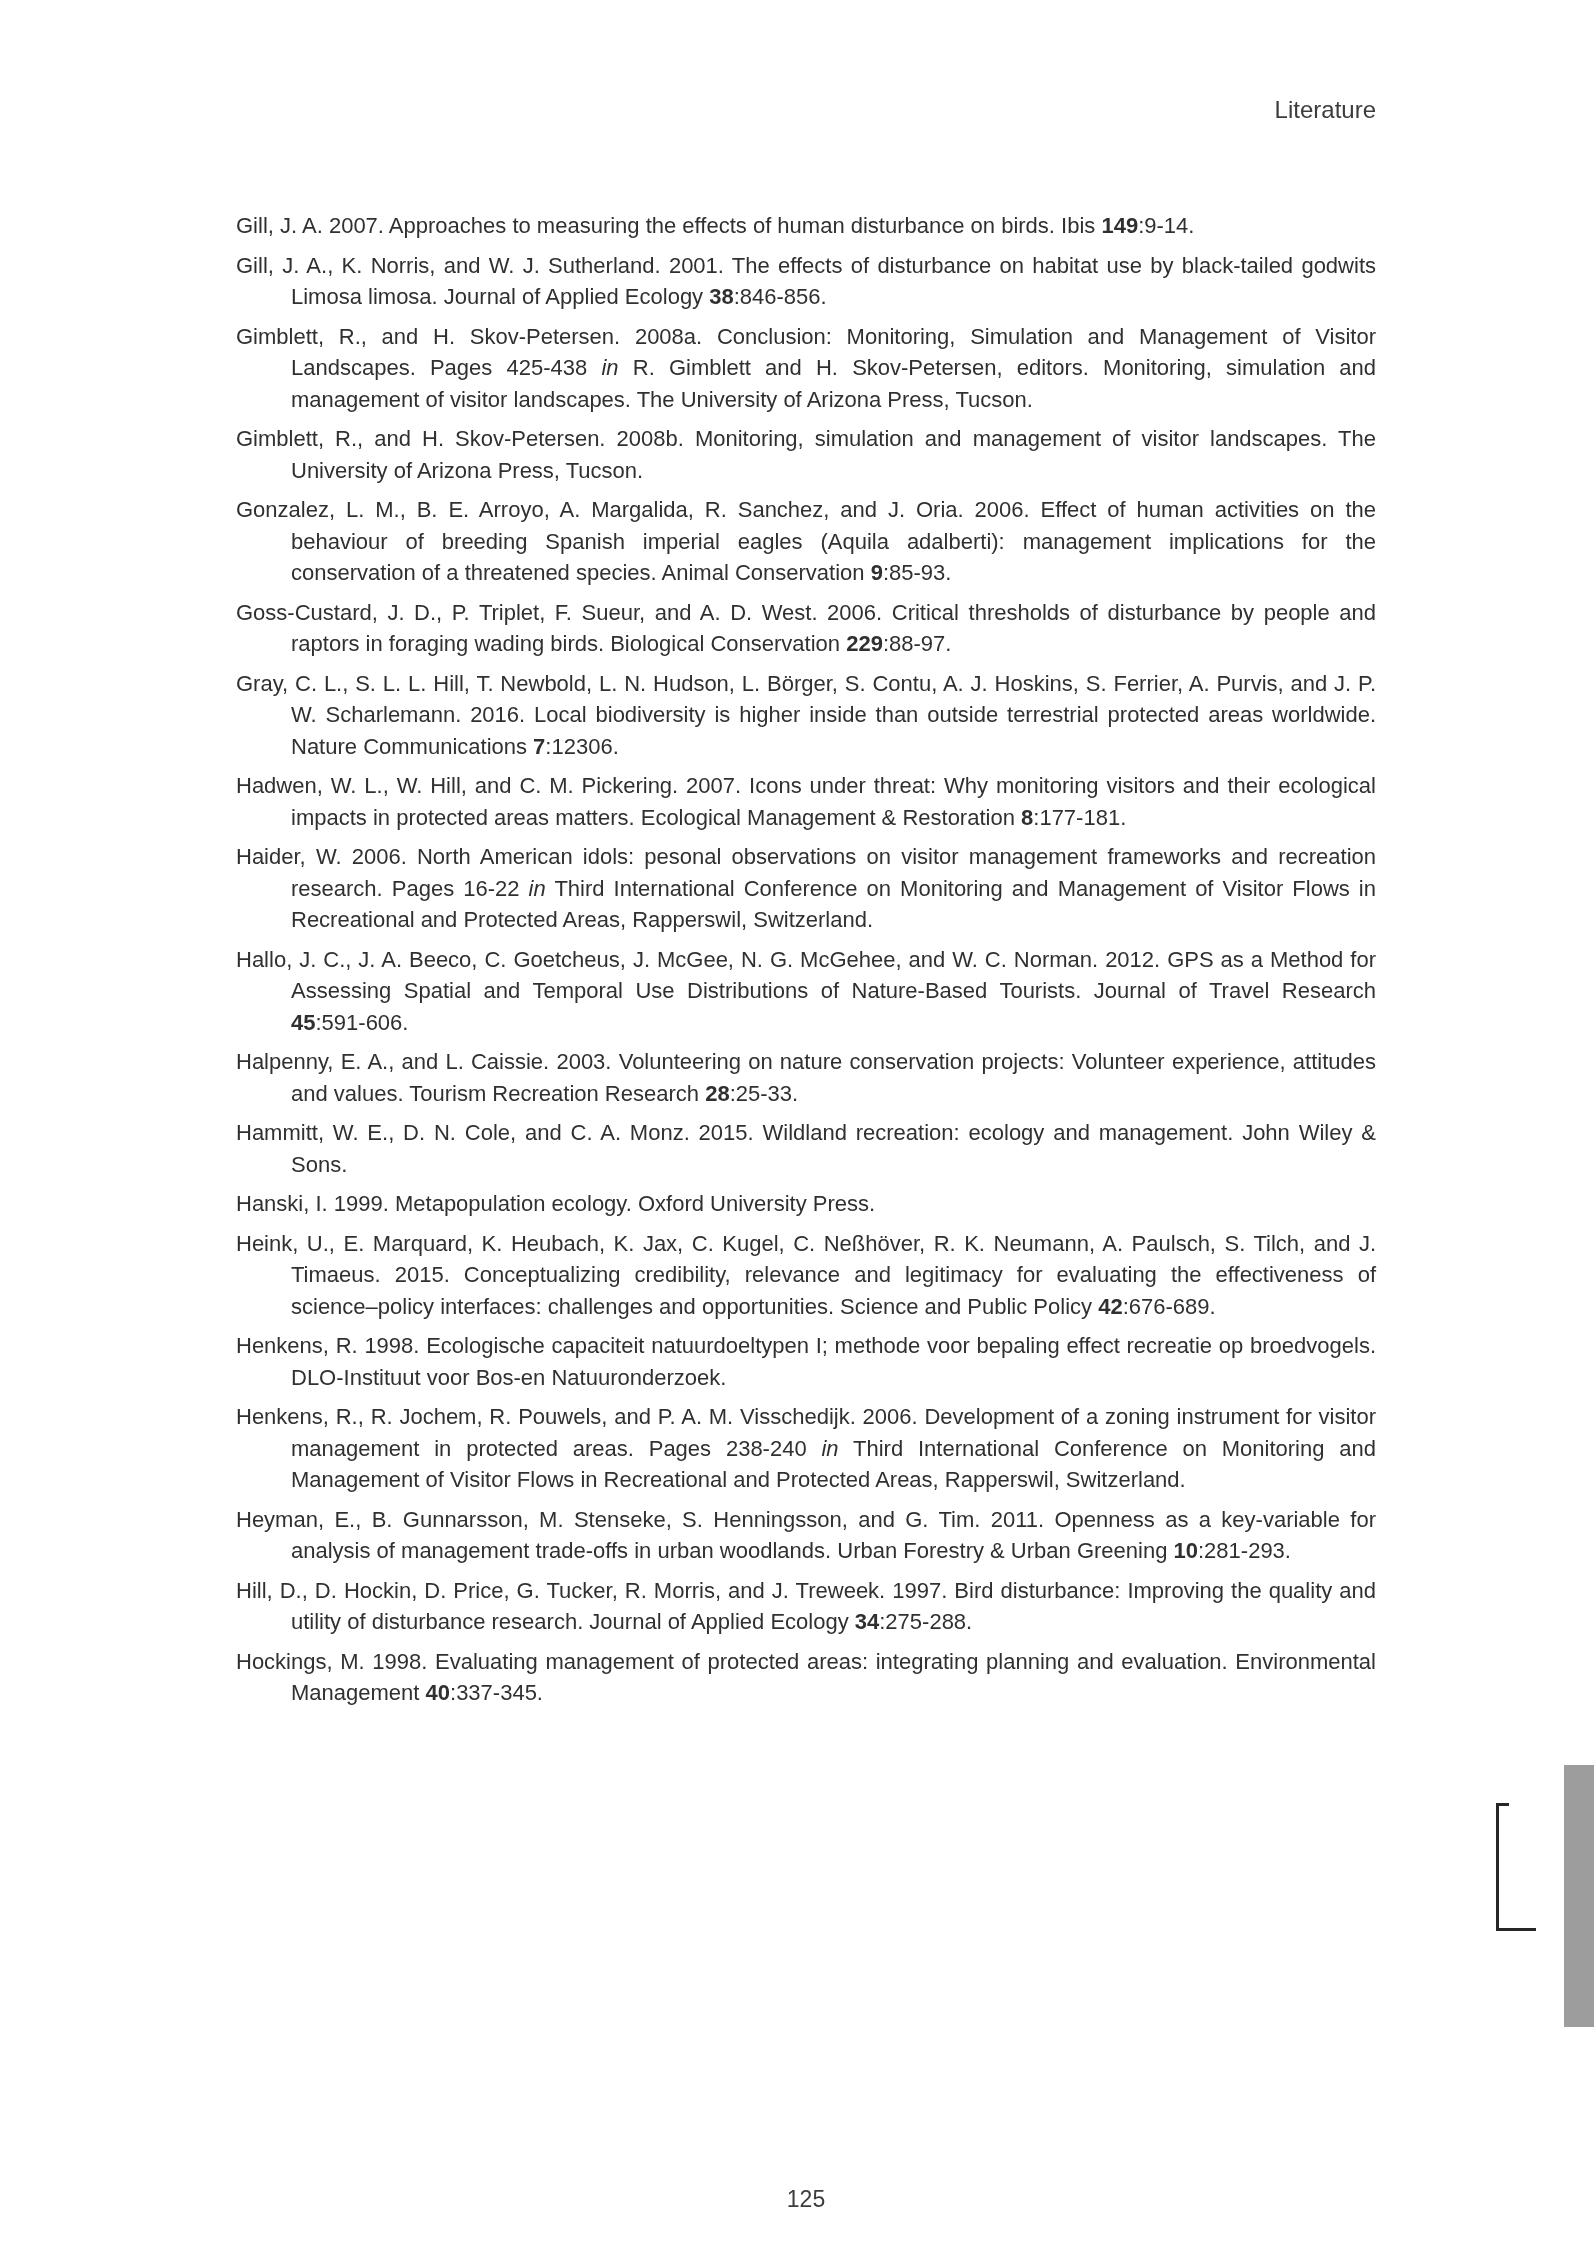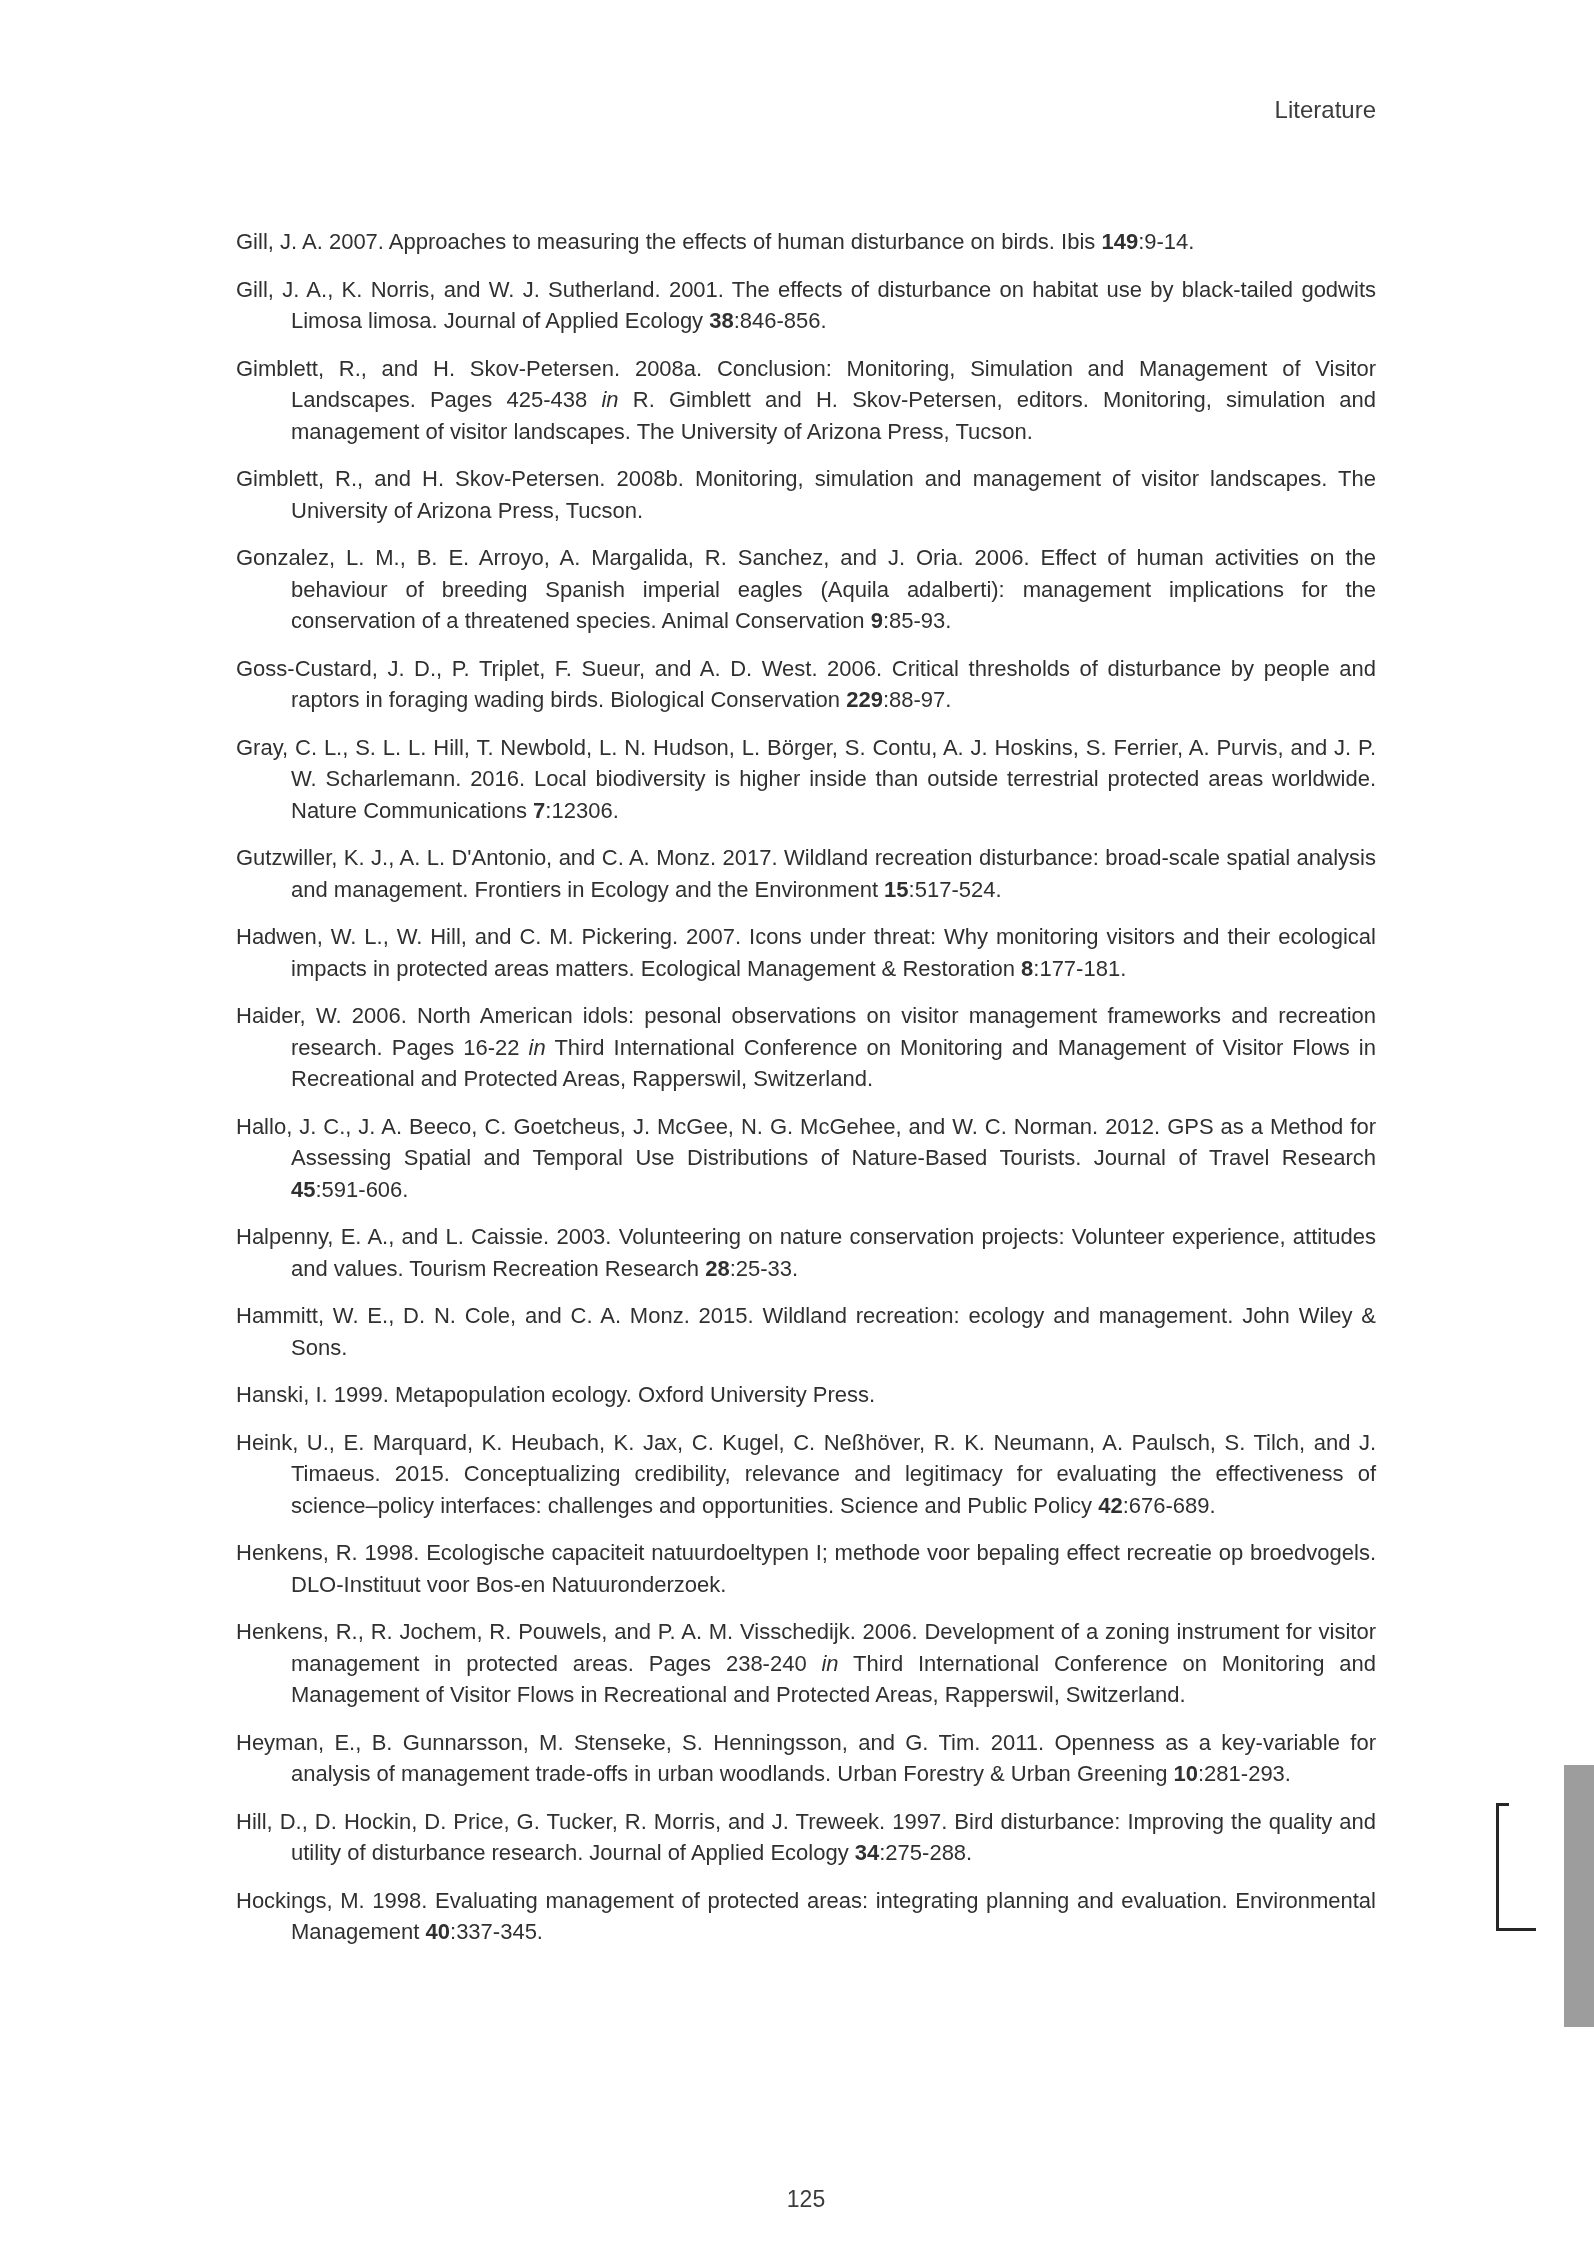--- a/index.html
+++ b/index.html
@@ -31,21 +31,21 @@
     position: absolute;
     top: 210px;
     left: 236px;
     width: 1140px;
     font-size: 22px;
     line-height: 31.5px;
     text-align: justify;
     color: #303030;
   }
   .refs p {
-    margin: 16px 0 8px 0;
+    margin: 0 0 8px 0;
     padding-left: 55px;
     text-indent: -55px;
   }
   .refs b { font-weight: bold; }
   .refs i { font-style: italic; }
   .page-number {
     position: absolute;
     top: 2186px;
     left: 236px;
     width: 1140px;
@@ -95,21 +95,20 @@
   <div class="running-header">Literature</div>
 
   <div class="refs">
       <p>Gill, J. A. 2007. Approaches to measuring the effects of human disturbance on birds. Ibis <b>149</b>:9-14.</p>
       <p>Gill, J. A., K. Norris, and W. J. Sutherland. 2001. The effects of disturbance on habitat use by black-tailed godwits Limosa limosa. Journal of Applied Ecology <b>38</b>:846-856.</p>
       <p>Gimblett, R., and H. Skov-Petersen. 2008a. Conclusion: Monitoring, Simulation and Management of Visitor Landscapes. Pages 425-438 <i>in</i> R. Gimblett and H. Skov-Petersen, editors. Monitoring, simulation and management of visitor landscapes. The University of Arizona Press, Tucson.</p>
       <p>Gimblett, R., and H. Skov-Petersen. 2008b. Monitoring, simulation and management of visitor landscapes. The University of Arizona Press, Tucson.</p>
       <p>Gonzalez, L. M., B. E. Arroyo, A. Margalida, R. Sanchez, and J. Oria. 2006. Effect of human activities on the behaviour of breeding Spanish imperial eagles (Aquila adalberti): management implications for the conservation of a threatened species. Animal Conservation <b>9</b>:85-93.</p>
       <p>Goss-Custard, J. D., P. Triplet, F. Sueur, and A. D. West. 2006. Critical thresholds of disturbance by people and raptors in foraging wading birds. Biological Conservation <b>229</b>:88-97.</p>
       <p>Gray, C. L., S. L. L. Hill, T. Newbold, L. N. Hudson, L. Börger, S. Contu, A. J. Hoskins, S. Ferrier, A. Purvis, and J. P. W. Scharlemann. 2016. Local biodiversity is higher inside than outside terrestrial protected areas worldwide. Nature Communications <b>7</b>:12306.</p>
-      <p>Gutzwiller, K. J., A. L. D'Antonio, and C. A. Monz. 2017. Wildland recreation disturbance: broad-scale spatial analysis and management. Frontiers in Ecology and the Environment <b>15</b>:517-524.</p>
       <p>Hadwen, W. L., W. Hill, and C. M. Pickering. 2007. Icons under threat: Why monitoring visitors and their ecological impacts in protected areas matters. Ecological Management &amp; Restoration <b>8</b>:177-181.</p>
       <p>Haider, W. 2006. North American idols: pesonal observations on visitor management frameworks and recreation research. Pages 16-22 <i>in</i> Third International Conference on Monitoring and Management of Visitor Flows in Recreational and Protected Areas, Rapperswil, Switzerland.</p>
       <p>Hallo, J. C., J. A. Beeco, C. Goetcheus, J. McGee, N. G. McGehee, and W. C. Norman. 2012. GPS as a Method for Assessing Spatial and Temporal Use Distributions of Nature-Based Tourists. Journal of Travel Research <b>45</b>:591-606.</p>
       <p>Halpenny, E. A., and L. Caissie. 2003. Volunteering on nature conservation projects: Volunteer experience, attitudes and values. Tourism Recreation Research <b>28</b>:25-33.</p>
       <p>Hammitt, W. E., D. N. Cole, and C. A. Monz. 2015. Wildland recreation: ecology and management. John Wiley &amp; Sons.</p>
       <p>Hanski, I. 1999. Metapopulation ecology. Oxford University Press.</p>
       <p>Heink, U., E. Marquard, K. Heubach, K. Jax, C. Kugel, C. Neßhöver, R. K. Neumann, A. Paulsch, S. Tilch, and J. Timaeus. 2015. Conceptualizing credibility, relevance and legitimacy for evaluating the effectiveness of science–policy interfaces: challenges and opportunities. Science and Public Policy <b>42</b>:676-689.</p>
       <p>Henkens, R. 1998. Ecologische capaciteit natuurdoeltypen I; methode voor bepaling effect recreatie op broedvogels. DLO-Instituut voor Bos-en Natuuronderzoek.</p>
       <p>Henkens, R., R. Jochem, R. Pouwels, and P. A. M. Visschedijk. 2006. Development of a zoning instrument for visitor management in protected areas. Pages 238-240 <i>in</i> Third International Conference on Monitoring and Management of Visitor Flows in Recreational and Protected Areas, Rapperswil, Switzerland.</p>
       <p>Heyman, E., B. Gunnarsson, M. Stenseke, S. Henningsson, and G. Tim. 2011. Openness as a key-variable for analysis of management trade-offs in urban woodlands. Urban Forestry &amp; Urban Greening <b>10</b>:281-293.</p>

